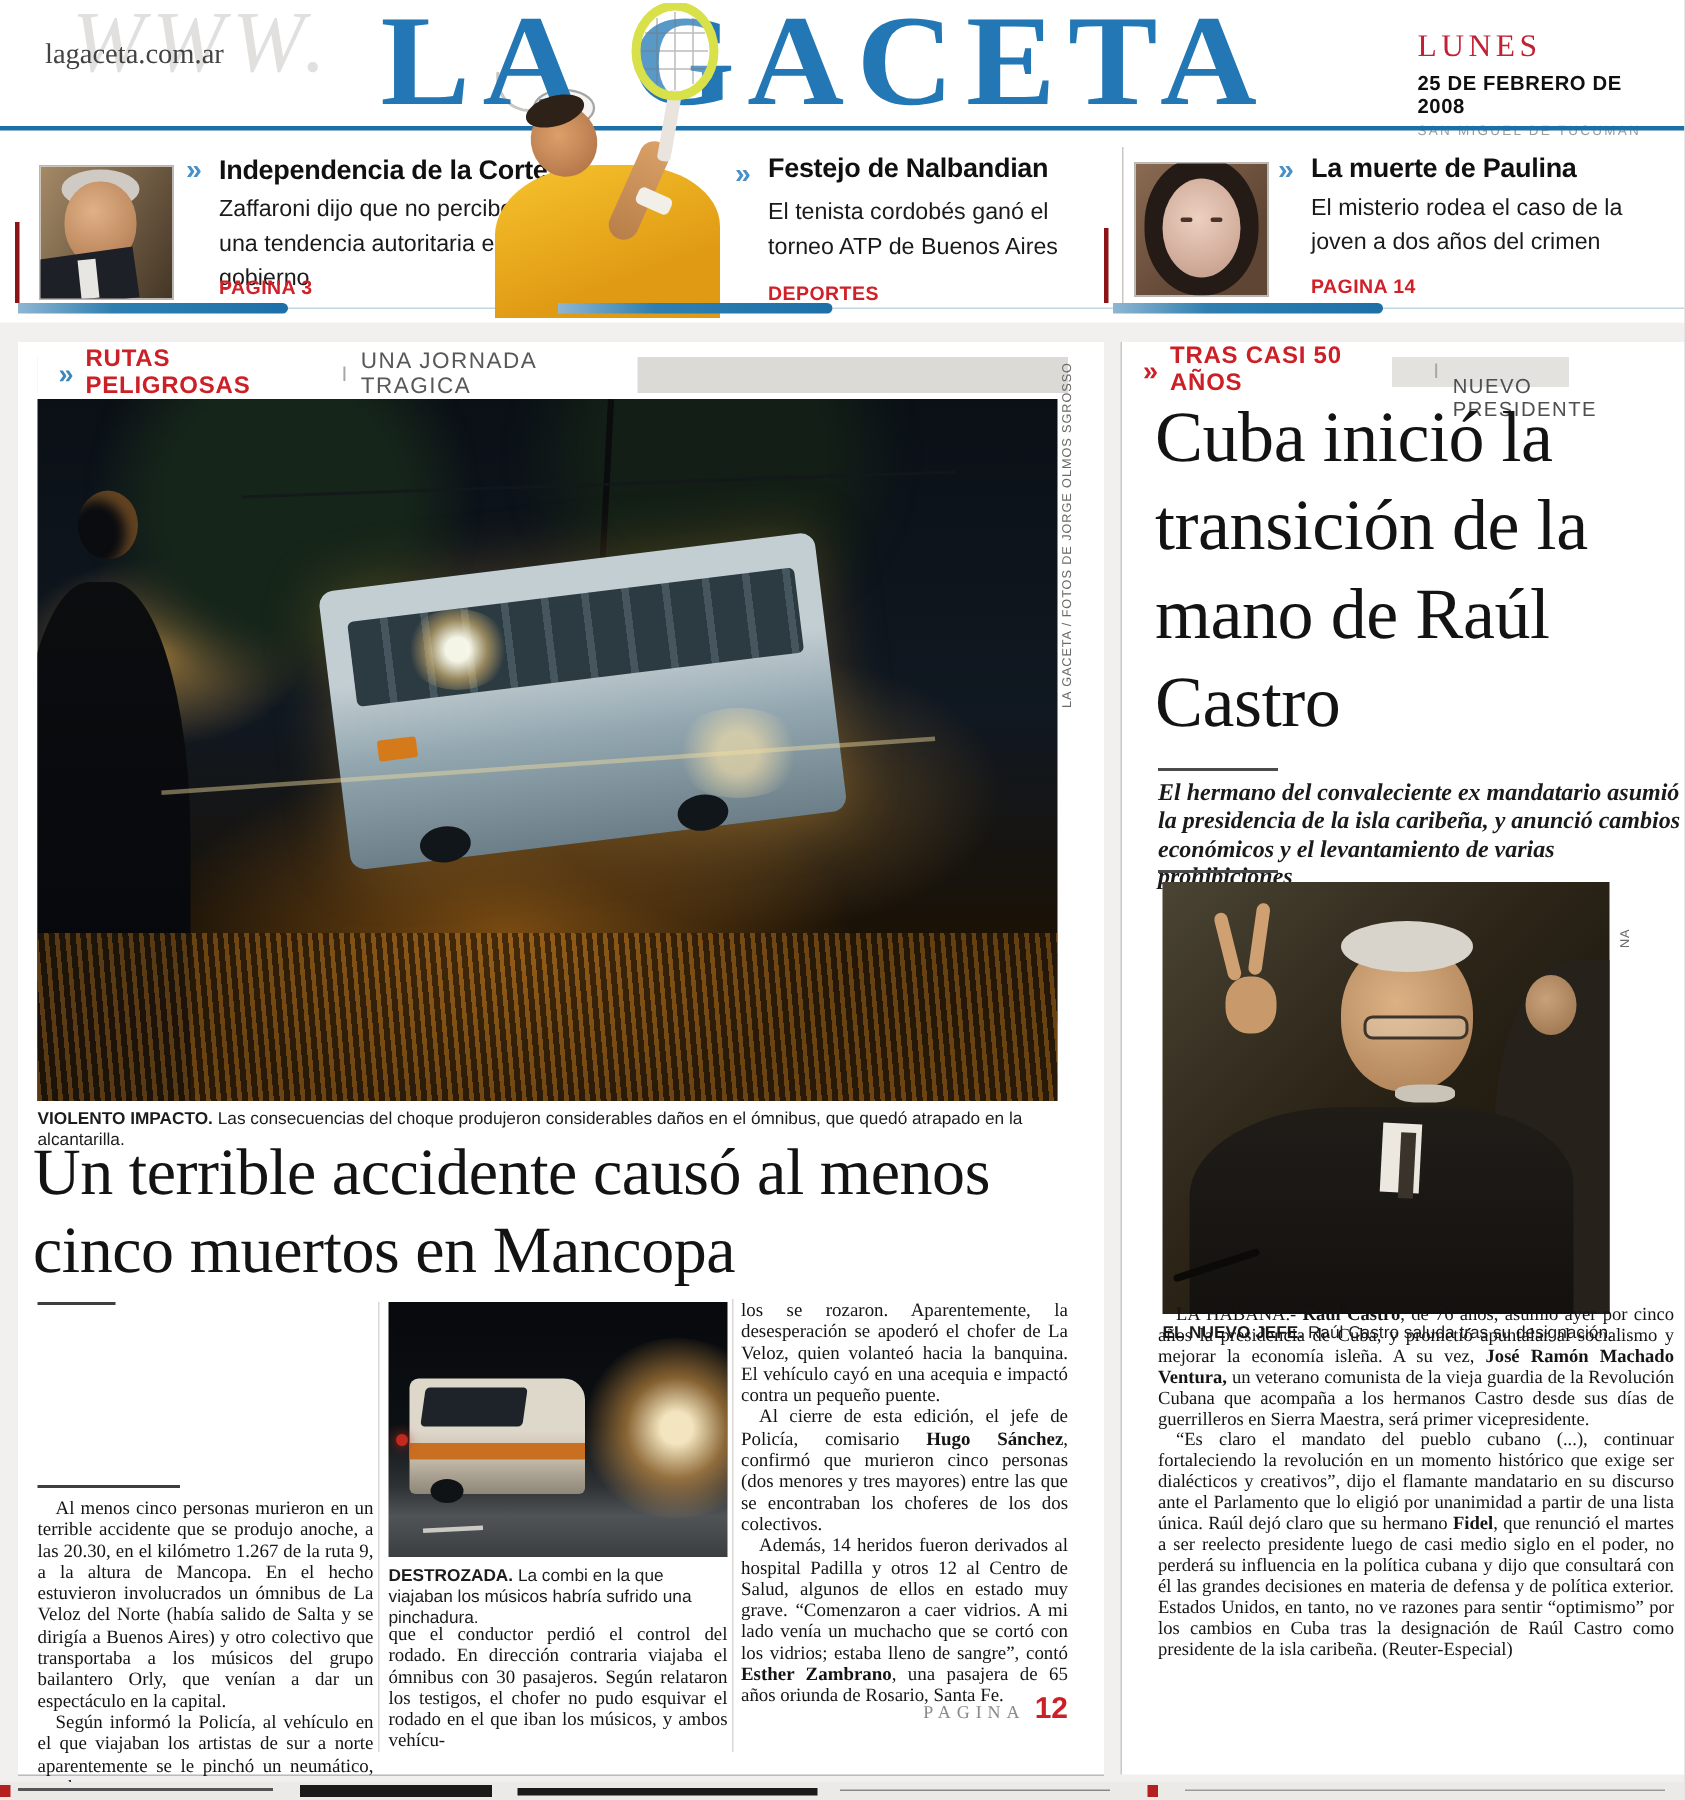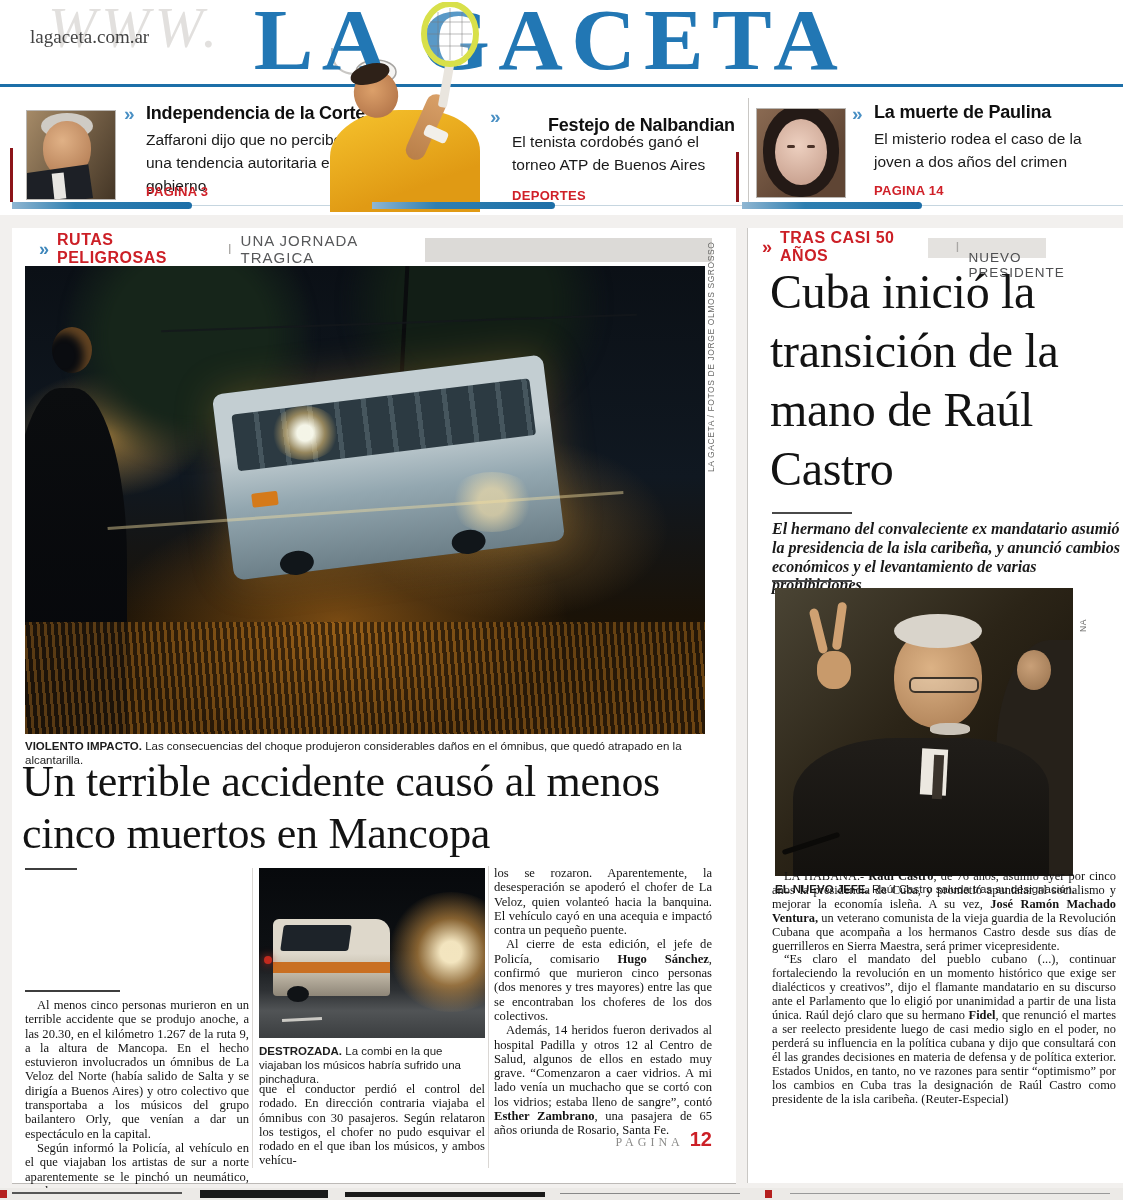--- a/index.html
+++ b/index.html
@@ -75,20 +75,25 @@
 
   <svg class="abs" style="left:328px;top:46px;" width="72" height="40" viewBox="0 0 72 40">
     <path d="M4 2 C 2 22, 18 30, 30 27" stroke="#c9c7c4" stroke-width="2" fill="none"></path>
     <ellipse cx="48" cy="26" rx="20" ry="12" fill="#f5f4f2" stroke="#a7a5a2" stroke-width="1.5"></ellipse>
     <line x1="48" y1="14" x2="48" y2="23" stroke="#a7a5a2" stroke-width="1.5"></line>
     <ellipse cx="48" cy="22" rx="4" ry="2.5" fill="#dddbd8"></ellipse>
   </svg>
 
   <div class="abs paper-title">LA GACETA</div>
 
+  <div class="abs" style="left:945px;top:18px;width:170px;">
+    <div class="ed-day">LUNES</div>
+    <div class="ed-date">25 DE FEBRERO DE 2008</div>
+    <div class="ed-city">SAN MIGUEL DE TUCUMAN</div>
+  </div>
 
   <div class="abs blue-rule"></div>
 
   <div class="abs tz-photo photo" style="left:26px;top:110px;">
     <div class="abs" style="left:0;top:0;width:88px;height:88px;background:linear-gradient(120deg,#a58a67,#6e5a42 55%,#443626);"></div>
     <div class="abs" style="left:14px;top:2px;width:52px;height:26px;border-radius:50%;background:#cfcbc4;"></div>
     <div class="abs" style="left:16px;top:10px;width:48px;height:56px;border-radius:48%;background:radial-gradient(circle at 40% 35%,#e0b186,#b9835a 75%);"></div>
     <div class="abs" style="left:-6px;top:58px;width:70px;height:34px;background:#1d2026;transform:rotate(-8deg);"></div>
     <div class="abs" style="left:26px;top:62px;width:12px;height:26px;background:#e8e6e2;transform:rotate(-6deg);"></div>
   </div>
@@ -105,21 +110,21 @@
     <div class="abs" style="left:30px;top:64px;width:40px;height:20px;border-radius:50%;background:#2e2118;transform:rotate(-16deg);"></div>
     <div class="abs" style="left:96px;top:92px;width:20px;height:70px;border-radius:10px;background:linear-gradient(#d9a068,#b97f49);transform:rotate(24deg);"></div>
     <div class="abs" style="left:104px;top:128px;width:24px;height:12px;background:#f2efe9;transform:rotate(24deg);border-radius:4px;"></div>
     <svg class="abs" style="left:92px;top:2px;" width="78" height="110" viewBox="0 0 78 110">
       <rect x="34" y="58" width="9" height="48" rx="3" fill="#e9e5de" transform="rotate(10 38 58)"></rect>
       <ellipse cx="38" cy="32" rx="26" ry="30" fill="rgba(255,255,255,0.25)" stroke="#d8e04a" stroke-width="6"></ellipse>
       <path d="M18 20 H58 M16 32 H60 M18 44 H58 M26 10 V54 M38 6 V58 M50 10 V54" stroke="rgba(120,120,120,0.5)" stroke-width="1" fill="none"></path>
     </svg>
   </div>
   <div class="abs tz-chev" style="left:490px;top:106px;">»</div>
-  <div class="abs tz-title" style="left:512px;top:115px;margin-left:36px;">Festejo de Nalbandian</div>
+  <div class="abs tz-title" style="left:512px;top:102px;">Festejo de Nalbandian</div>
   <div class="abs tz-text" style="left:512px;top:130px;width:228px;">El tenista cordobés ganó el torneo ATP de Buenos Aires</div>
   <div class="abs tz-page" style="left:512px;top:188px;">DEPORTES</div>
   <div class="abs tz-bar" style="left:372px;top:202px;width:183px;"></div>
   <div class="abs tz-hair" style="left:555px;top:205px;width:190px;"></div>
 
   <div class="abs vdiv" style="left:748px;top:98px;height:107px;"></div>
   <div class="abs tz-photo photo" style="left:756px;top:108px;">
     <div class="abs" style="left:0;top:0;width:88px;height:88px;background:linear-gradient(135deg,#8a6a52,#5f4534 70%);"></div>
     <div class="abs" style="left:6px;top:-4px;width:76px;height:92px;border-radius:48%;background:#241a16;"></div>
     <div class="abs" style="left:18px;top:10px;width:52px;height:66px;border-radius:50%;background:radial-gradient(circle at 45% 40%,#edd0c0,#caa391 80%);"></div>

